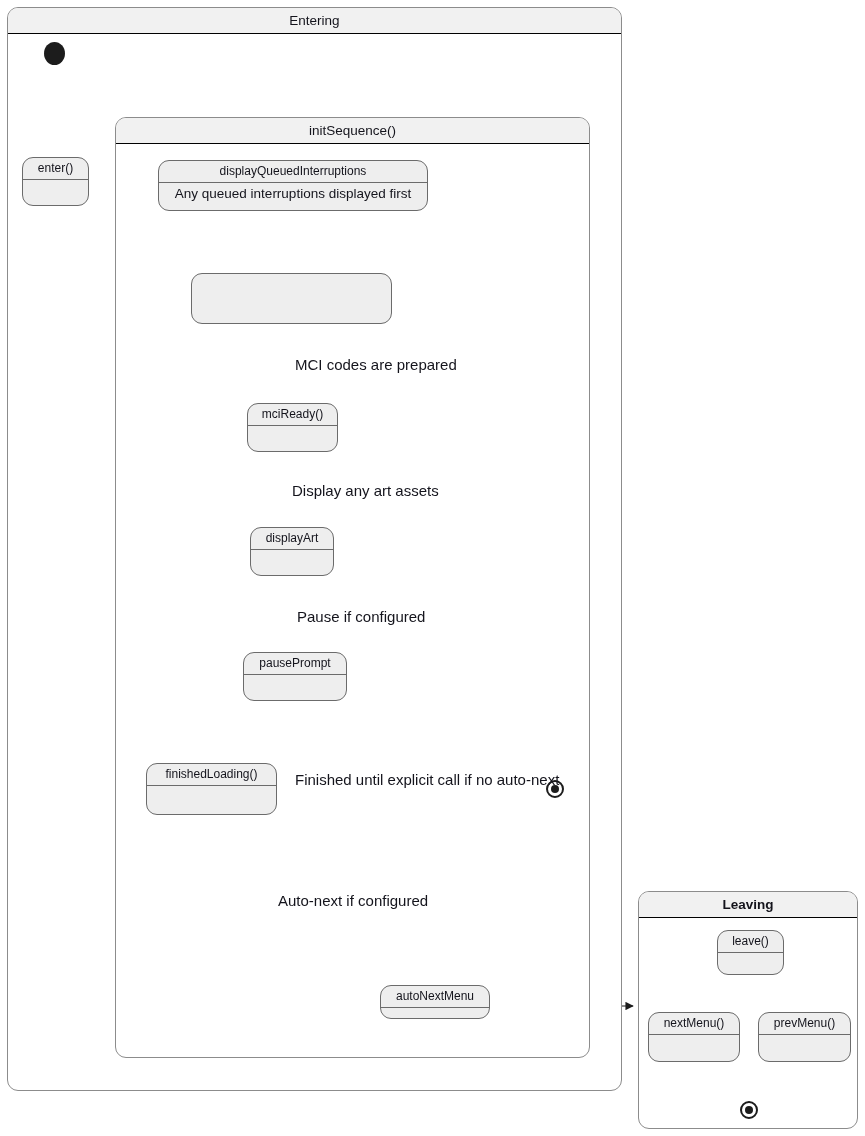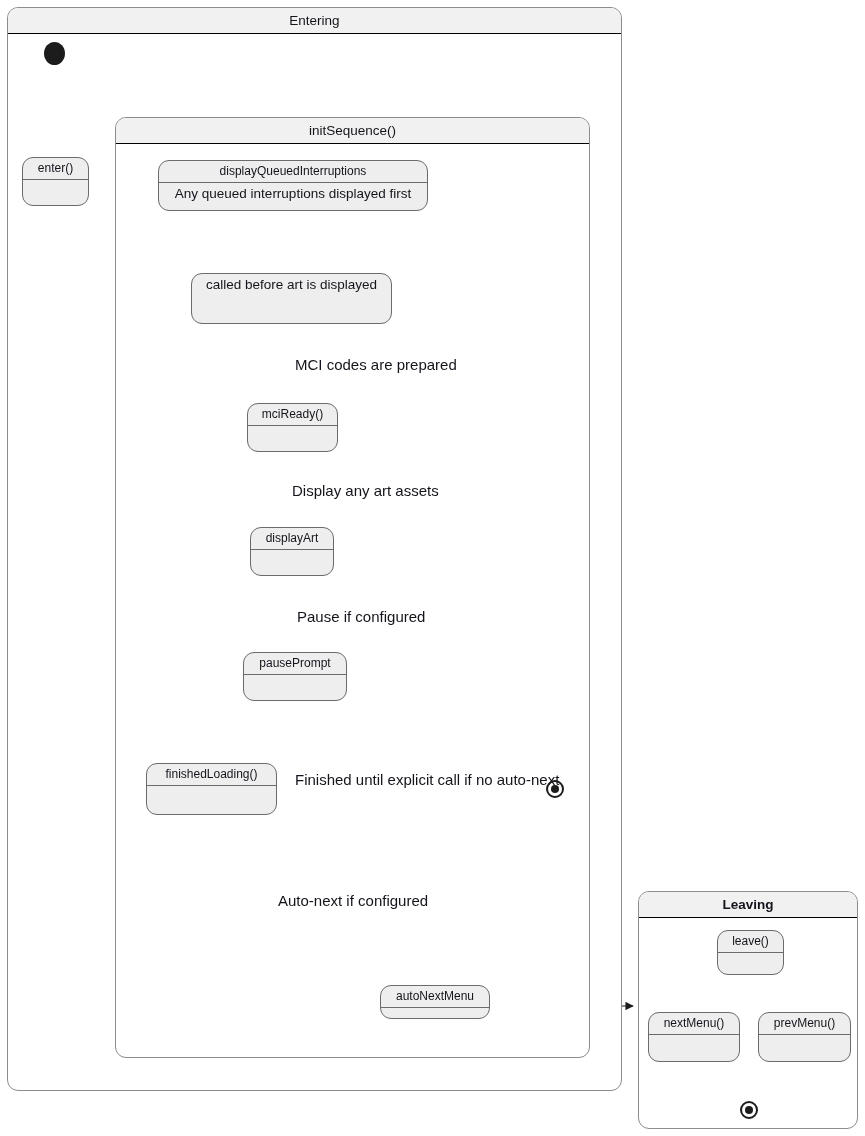--- a/index.html
+++ b/index.html
@@ -162,21 +162,20 @@
   <div class="composite" style="left:115px; top:117px; width:475px; height:941px;">
     <div class="comp-title">initSequence()</div>
   </div>
 
   <div class="state" style="left:158px; top:160px; width:270px; height:51px;">
     <div class="st-name">displayQueuedInterruptions</div>
     <div class="st-body">Any queued interruptions displayed first</div>
   </div>
 
   <div class="state" style="left:191px; top:273px; width:201px; height:51px;">
-    <div class="st-body">called before art is displayed</div>
   </div>
 
   <div class="state" style="left:247px; top:403px; width:91px; height:49px;">
     <div class="st-name">mciReady()</div>
     <div class="st-body empty"></div>
   </div>
 
   <div class="state" style="left:250px; top:527px; width:84px; height:49px;">
     <div class="st-name">displayArt</div>
     <div class="st-body empty"></div>

